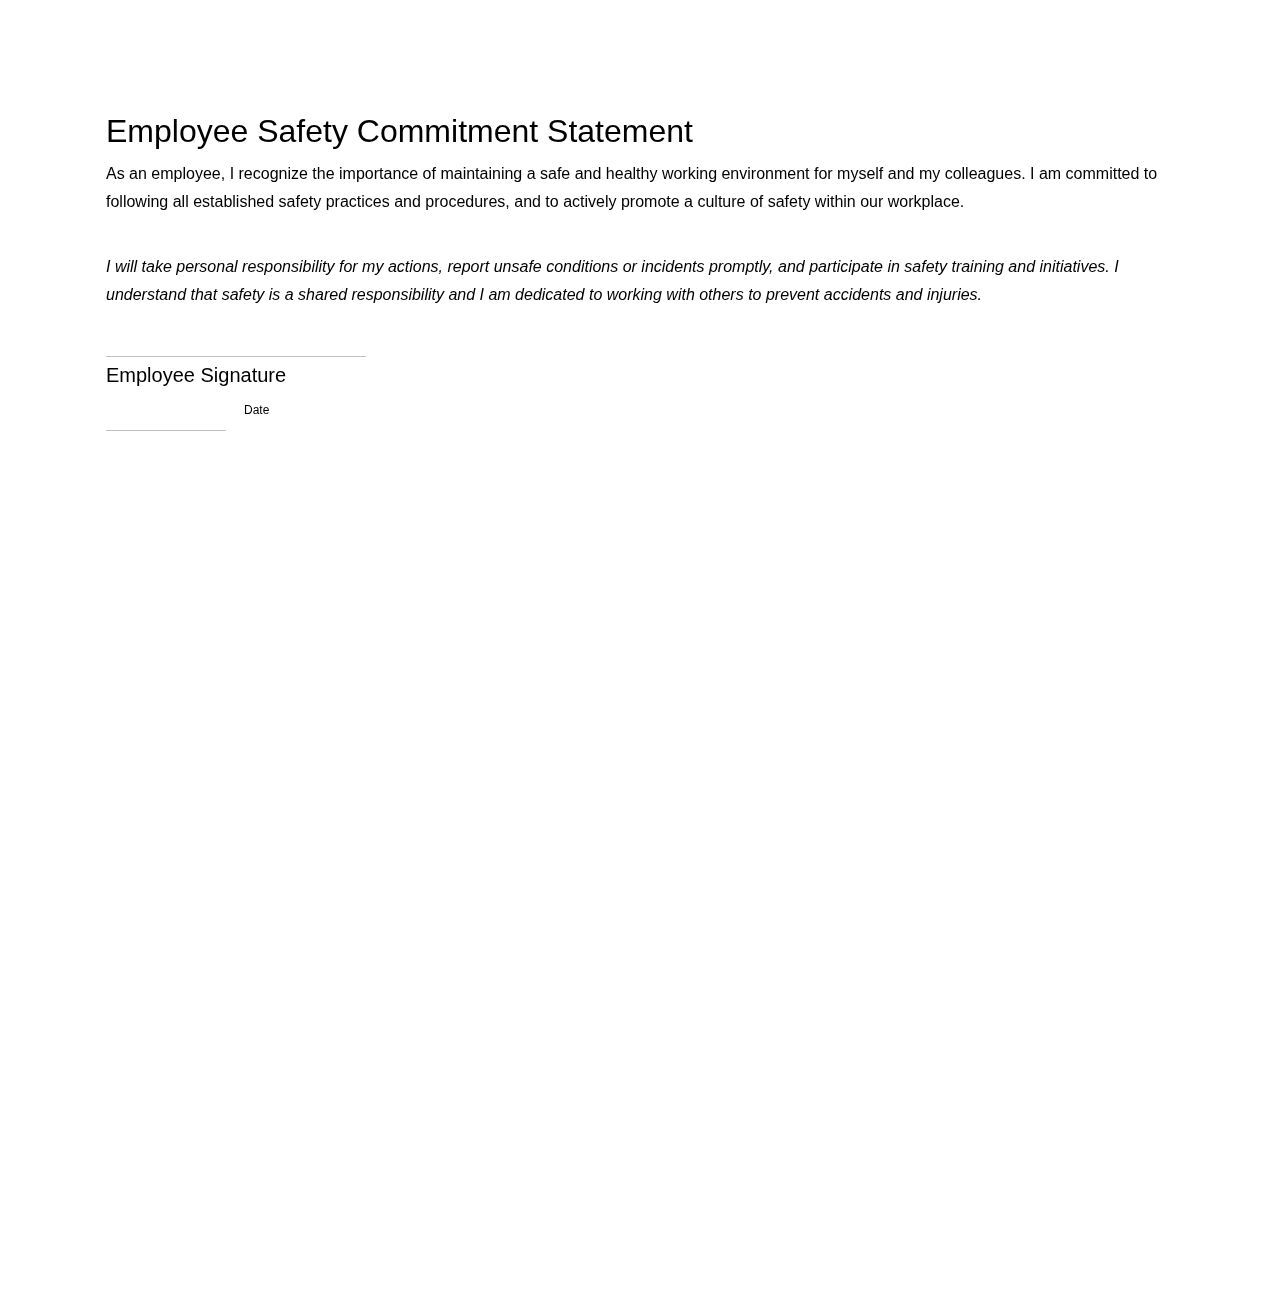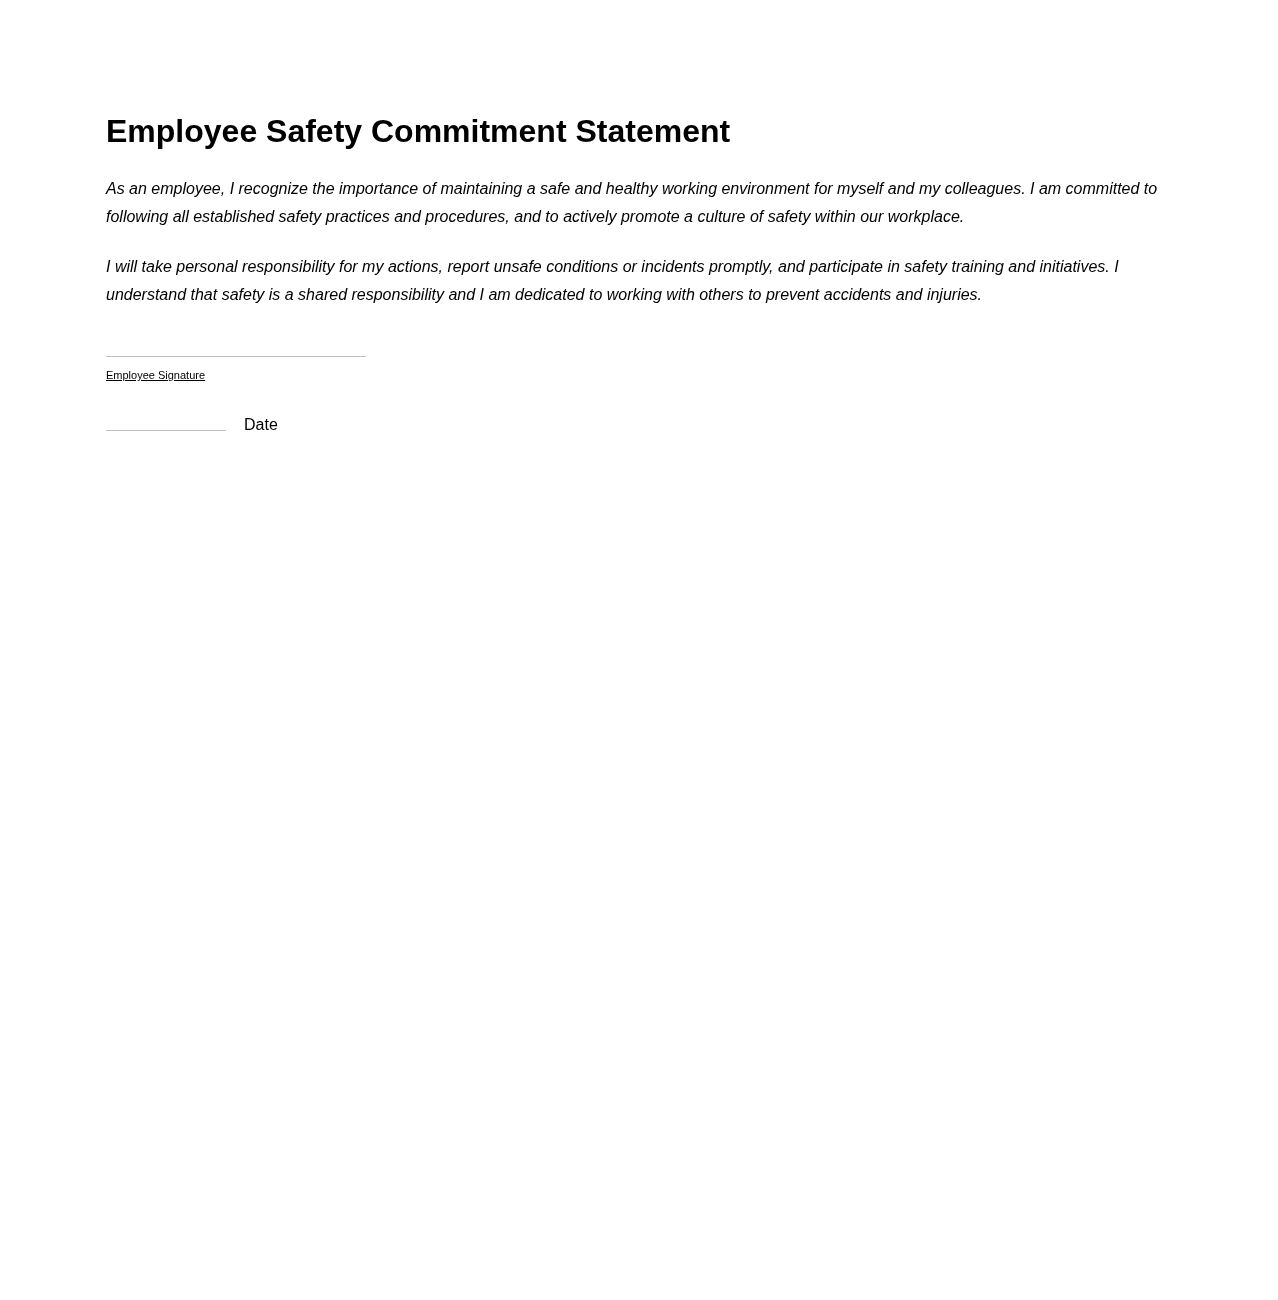--- a/index.html
+++ b/index.html
@@ -19,64 +19,63 @@
       left: 106px;
       top: 0;
       width: 1066px;
     }
     .title {
       position: absolute;
       top: 112px;
       left: 0;
       margin: 0;
       font-size: 32px;
-      font-weight: bold;
+      font-weight: normal;
       line-height: 38px;
       white-space: nowrap;
     }
     .para {
       position: absolute;
       left: 0;
       margin: 0;
       width: 1066px;
       font-size: 16px;
       line-height: 27.5px;
     }
-    .para-1 { top: 175px; font-style: italic; }
+    .para-1 { top: 160px; }
     .para-2 { top: 253px; font-style: italic; }
     .sig-line {
       position: absolute;
       top: 356px;
       left: 0;
       width: 260px;
       height: 0;
       border-top: 1px solid #c0c0c0;
     }
     .sig-label {
       position: absolute;
       top: 366px;
       left: 0;
-      font-size: 11px;
+      font-size: 20px;
       line-height: 18px;
       white-space: nowrap;
-      text-decoration: underline;
     }
     .date-line {
       position: absolute;
       top: 430px;
       left: 0;
       width: 120px;
       height: 0;
       border-top: 1px solid #c0c0c0;
     }
     .date-label {
       position: absolute;
-      top: 416px;
+      top: 401px;
       left: 138px;
-      font-size: 16px;
+      font-size: 12px;
       line-height: 18px;
       white-space: nowrap;
       text-align: center;
     }
   </style>
 </head>
 <body>
 
 <div class="page">
   <h1 class="title">Employee Safety Commitment Statement</h1>

